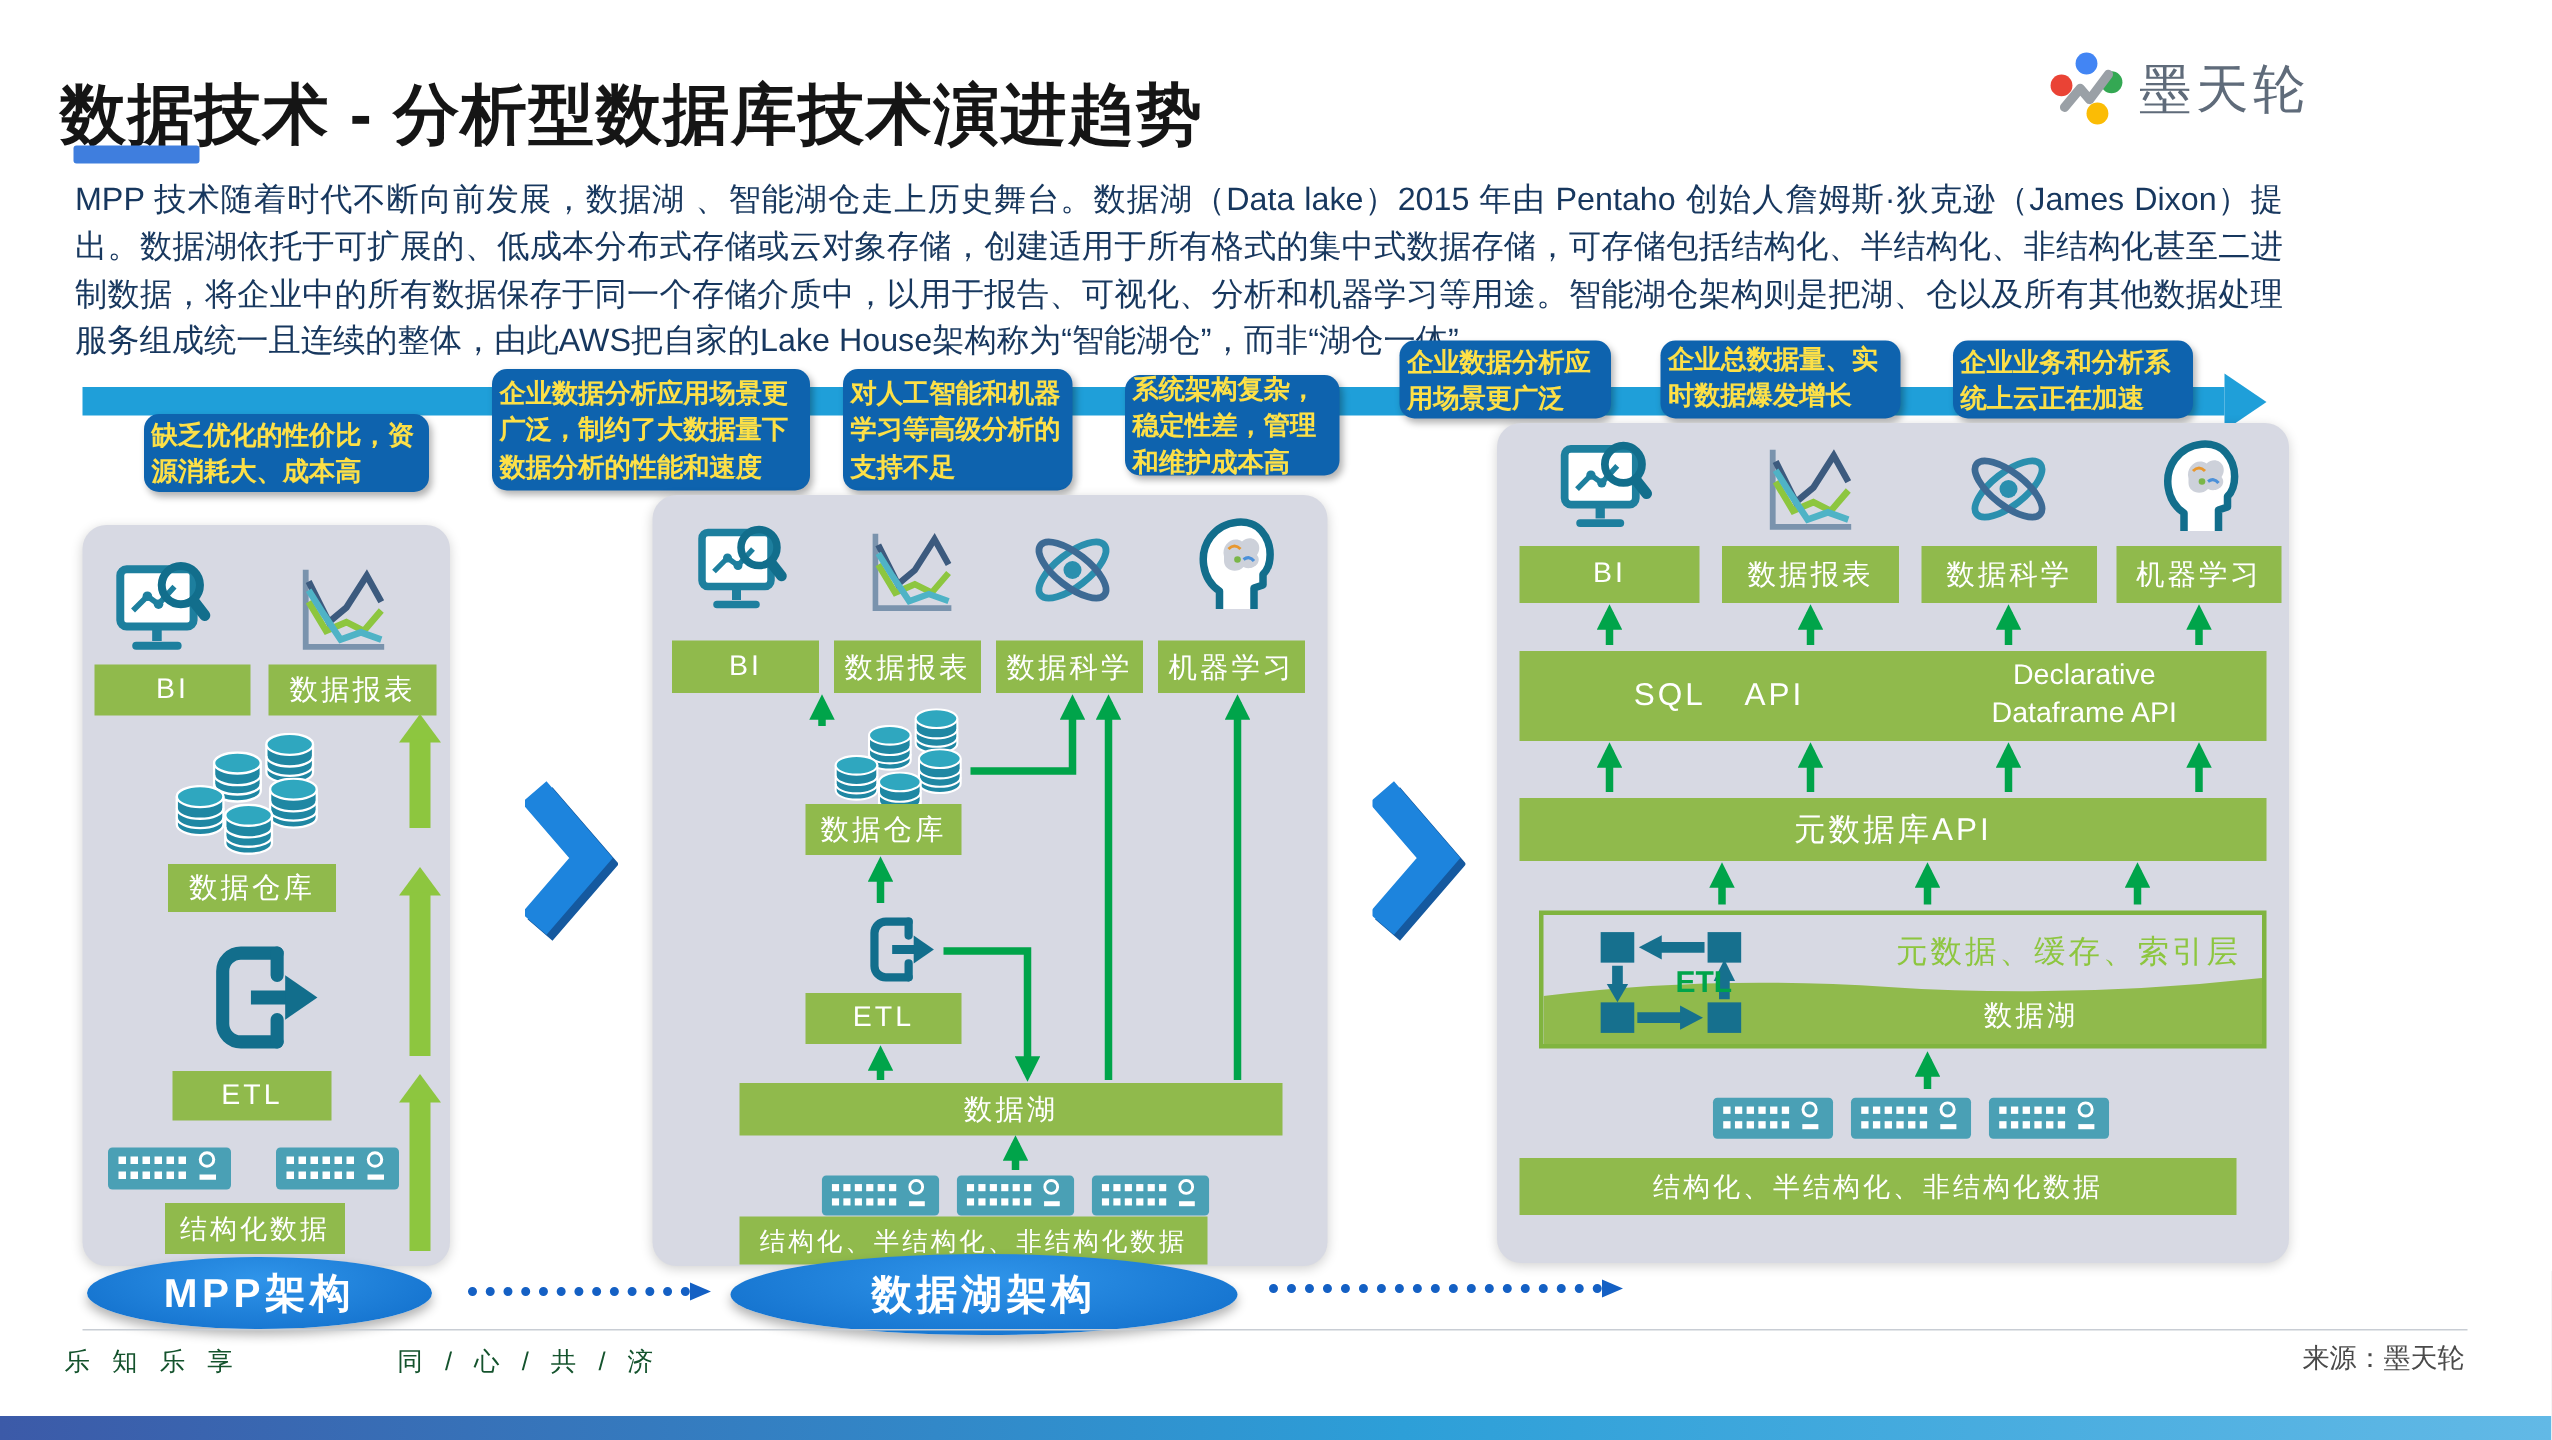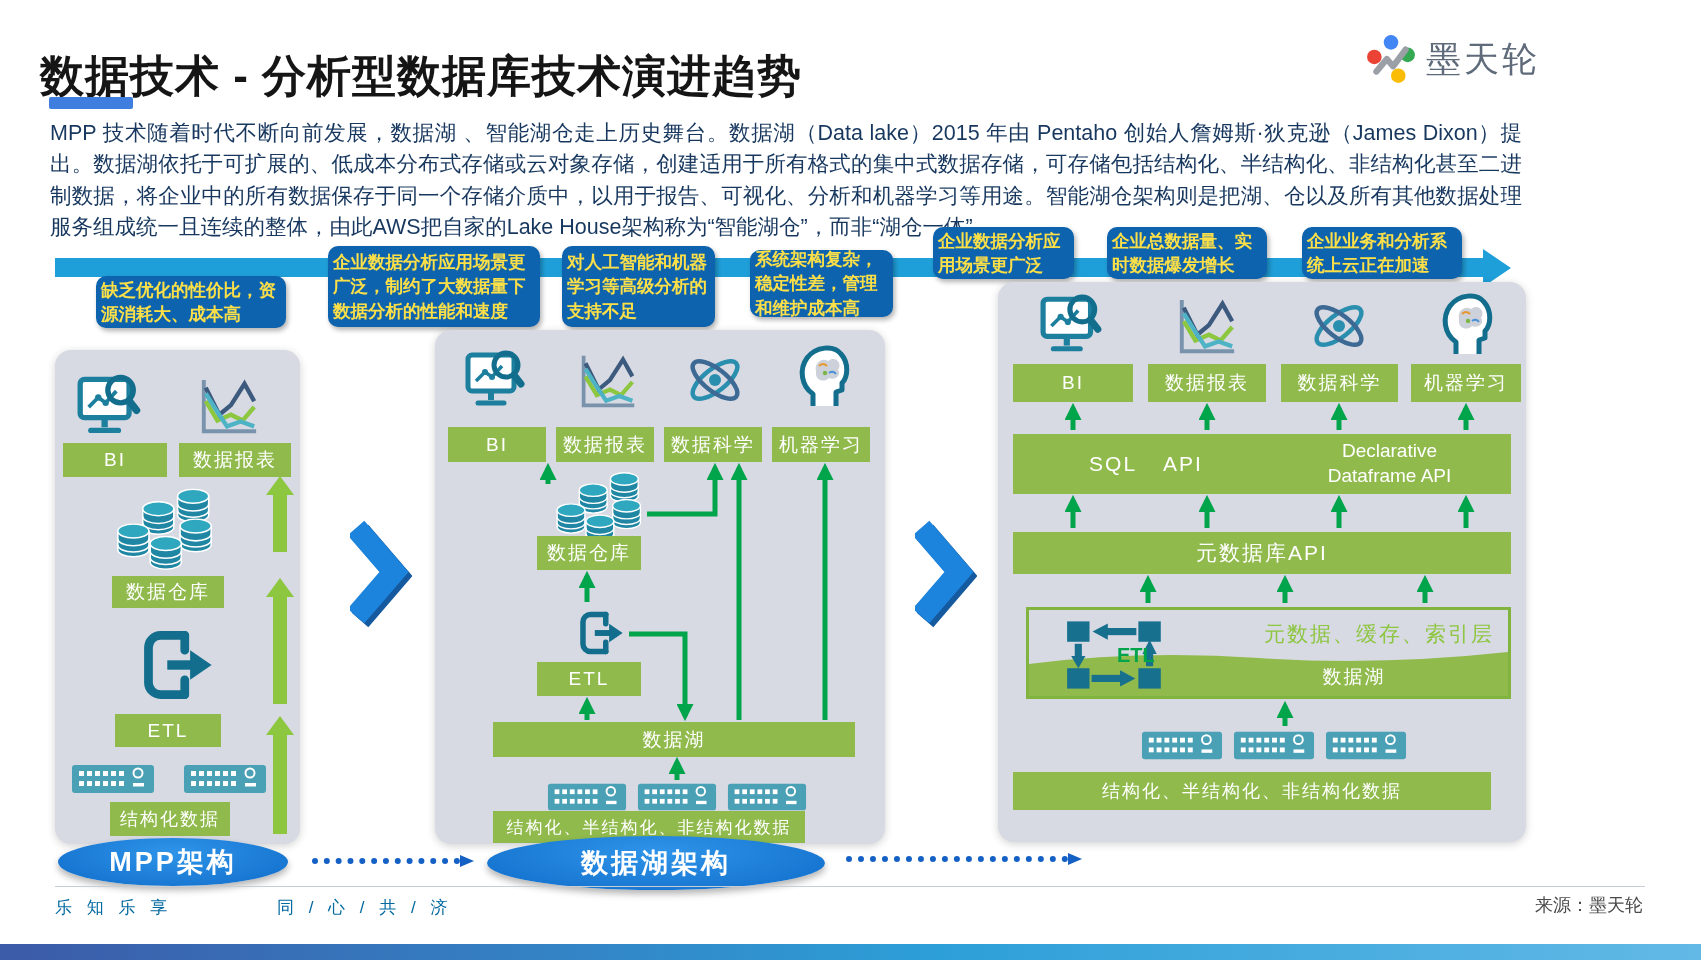--- a/index.html
+++ b/index.html
@@ -23,21 +23,21 @@
            color:#fff;font-weight:bold;display:flex;align-items:center;justify-content:center;
            font-size:27px;letter-spacing:3px;box-shadow:0 4px 7px rgba(0,0,0,.3);}
   .dots{position:absolute;height:0;border-top:6px dotted #1460c4;}
   .dots::after{content:"";position:absolute;right:-14px;top:-9px;border-top:6px solid transparent;border-bottom:6px solid transparent;border-left:14px solid #1460c4;}
   .overlay{position:absolute;left:0;top:0;pointer-events:none;}
   .tarrow{position:absolute;width:28px;}
   .tarrow .head{width:0;height:0;border-left:14px solid transparent;border-right:14px solid transparent;border-bottom:19px solid #8dc63f;}
   .tarrow .stem{position:absolute;left:7px;right:7px;top:17px;bottom:0;background:#8dc63f;}
   .gborder{position:absolute;border:3px solid #80b43f;box-sizing:border-box;}
   .divider{position:absolute;left:55px;top:886px;width:1590px;height:1px;background:#c8cdd4;}
-  .footer-motto{position:absolute;left:55px;top:896px;font-size:17px;color:#0369a1;letter-spacing:5px;}
+  .footer-motto{position:absolute;left:43px;top:896px;font-size:17px;color:#14532d;letter-spacing:5px;}
   .footer-source{position:absolute;right:58px;top:893px;font-size:18px;color:#4a4a4a;}
   .bottombar{position:absolute;left:0;top:944px;width:1701px;height:16px;background:linear-gradient(90deg,#3c5aa8 0%,#2d9fd8 55%,#62b9e6 100%);}
   .greentext{color:#00a44a;font-weight:bold;}
 </style>
 </head>
 <body>
 
 <div class="slide">
 
   <svg width="0" height="0" style="position:absolute" aria-hidden="true">
@@ -152,21 +152,21 @@
 
   <div class="tl-bar"></div>
   <div class="tl-head"></div>
 
   <div class="callout" style="left:96px;top:276px;width:190px;height:52px;">缺乏优化的性价比，资源消耗大、成本高</div>
   <div class="callout" style="left:328px;top:246px;width:212px;height:81px;">企业数据分析应用场景更广泛，制约了大数据量下数据分析的性能和速度</div>
   <div class="callout" style="left:562px;top:246px;width:153px;height:81px;">对人工智能和机器学习等高级分析的支持不足</div>
   <div class="callout" style="left:750px;top:250px;width:143px;height:67px;">系统架构复杂，稳定性差，管理和维护成本高</div>
 
   <div class="callout" style="left:933px;top:227px;width:141px;height:52px;">企业数据分析应用场景更广泛</div>
-  <div class="callout" style="left:1107px;top:227px;width:160px;height:52px;">企业总数据量、实时数据爆发增长</div>
+  <div class="callout" style="left:1107px;top:227px;width:160px;height:52px;font-family:Liberation Mono, monospace;">企业总数据量、实时数据爆发增长</div>
   <div class="callout" style="left:1302px;top:227px;width:160px;height:52px;">企业业务和分析系统上云正在加速</div>
 
   <div class="panel" style="left:55px;top:350px;width:245px;height:494px;">
     <svg class="abs" style="left:20px;top:22px;" width="72" height="68">
         <use href="#i-bi"></use>
       </svg>
     <svg class="abs" style="left:138px;top:26px;" width="72" height="62">
         <use href="#i-report"></use>
       </svg>
     <div class="gbox" style="left:8px;top:93px;width:104px;height:34px;">BI</div>

